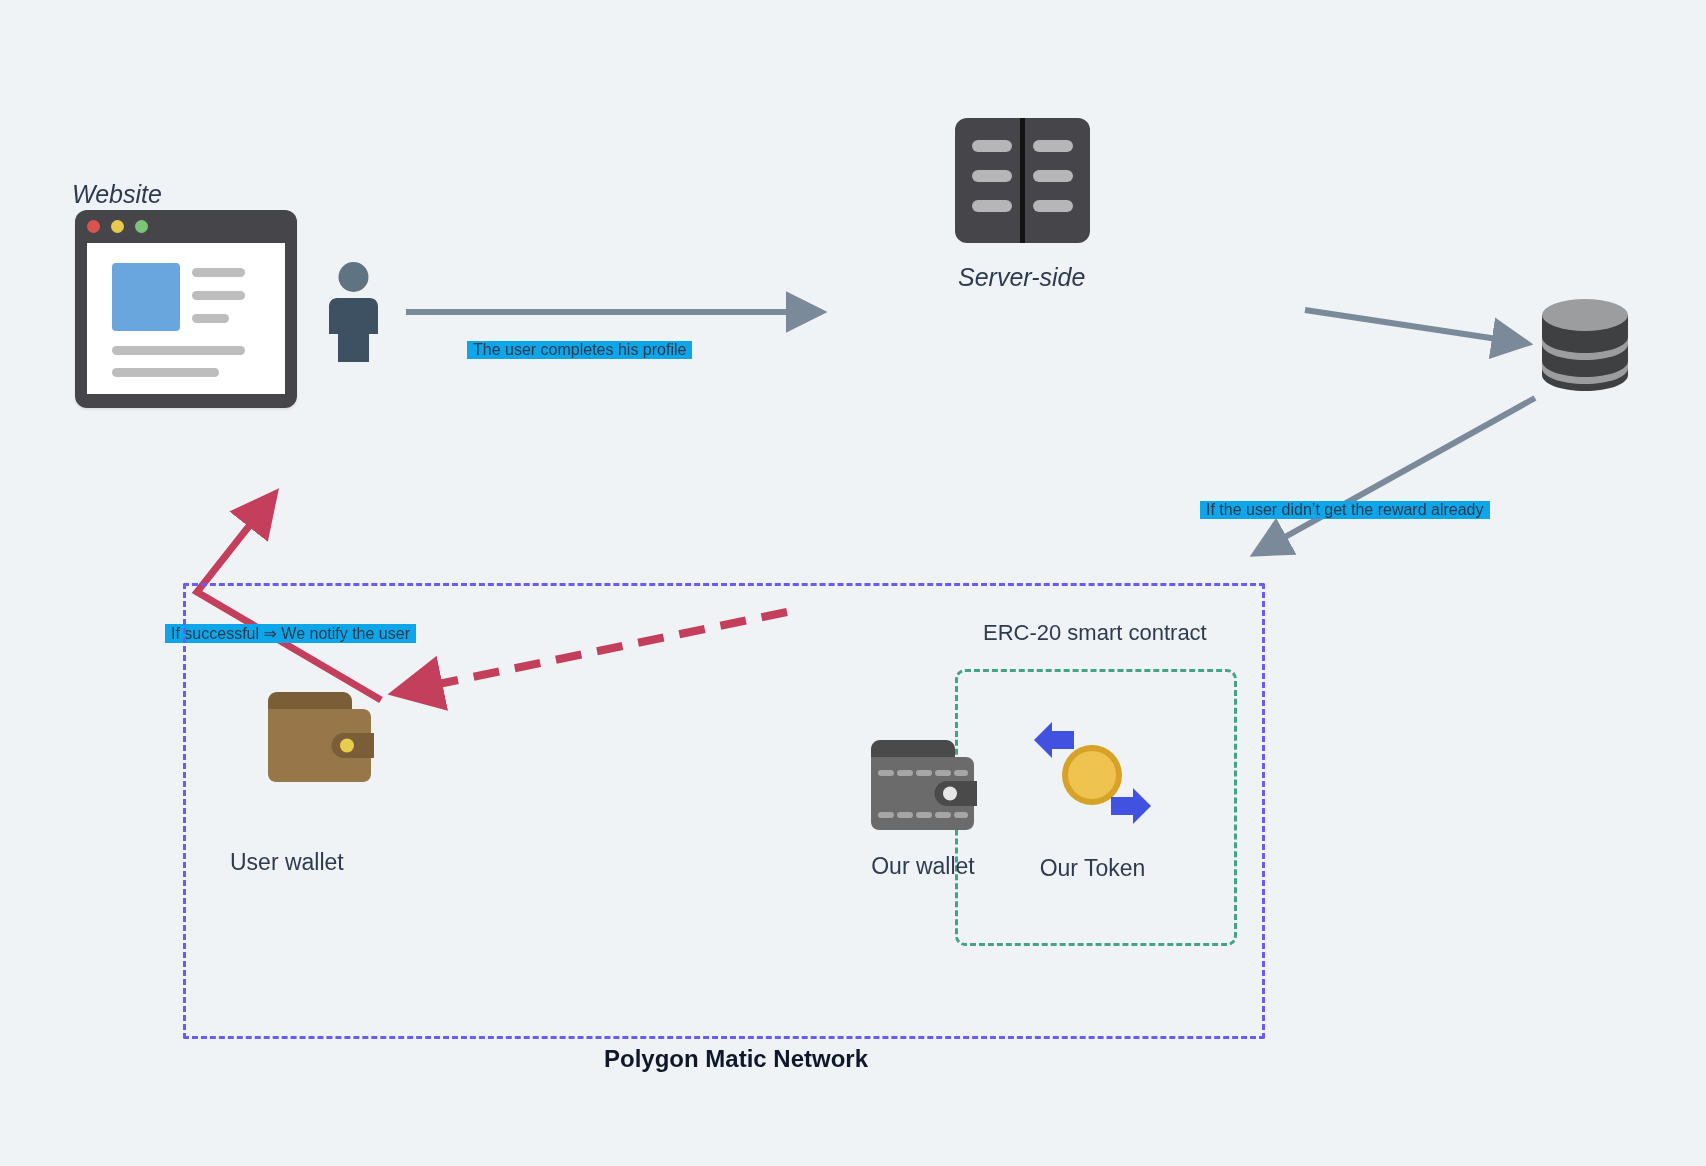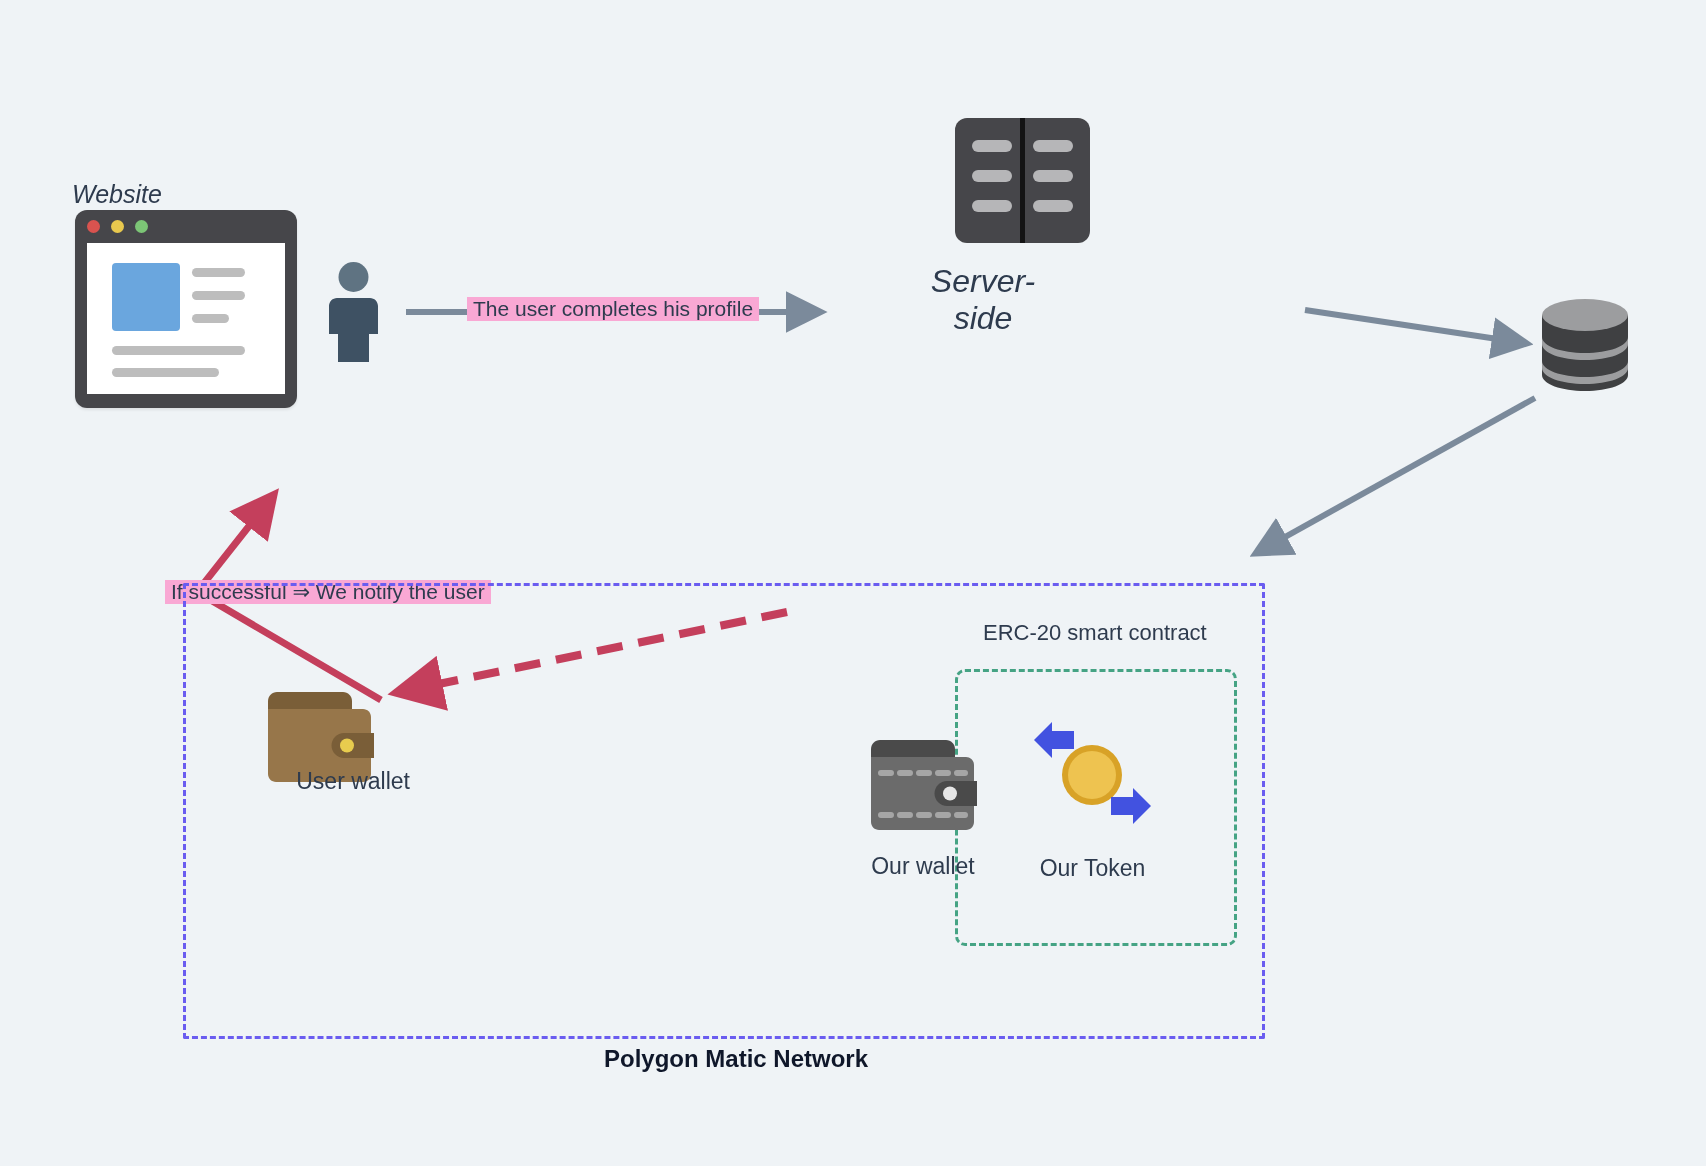--- a/index.html
+++ b/index.html
@@ -39,53 +39,53 @@
   #notify{left:72px;top:432px;display:flex;align-items:center;gap:10px;}
   #tokens-text{color:#cc3f5d;font-weight:bold;font-size:24px;letter-spacing:.2px;}
 
   
   #person{left:327px;top:262px;}
 
   
   #server-icon{left:955px;top:118px;width:135px;height:125px;background:#46464a;border-radius:12px;}
   #server-icon .split{position:absolute;left:50%;top:0;width:5px;height:100%;margin-left:-2.5px;background:#131314;}
   #server-icon .sbar{position:absolute;height:12px;width:40px;border-radius:6px;background:#b6b6b8;}
-  #server-label{left:918px;top:263px;width:130px;text-align:center;font-style:italic;font-size:32px;}
+  #server-label{left:958px;top:263px;width:130px;font-style:italic;font-size:25px;}
 
   
   #server-box{left:826px;top:292px;width:463px;height:100px;background:#fdfdfe;border:1px solid #e2e6ea;
               border-radius:6px;display:flex;align-items:center;justify-content:center;
               box-shadow:0 1px 2px rgba(0,0,0,.05);}
   #server-box span{display:block;width:400px;text-align:center;font-size:22px;line-height:32px;}
 
   
   #database{left:1540px;top:295px;width:90px;height:100px;}
 
   
-  .arrow-label{font-size:21px;color:#2e3b4e;background:#f9a8d4;padding:0 6px;white-space:nowrap;}
+  .arrow-label{font-size:16px;color:#2e3b4e;background:#0ea5e9;padding:0 6px;white-space:nowrap;margin-top:44px;}
   #lbl-profile{left:467px;top:297px;}
   #lbl-reward-already{left:1200px;top:457px;}
   #lbl-if-success{left:165px;top:580px;}
 
   
   #tx-box{left:785px;top:502px;width:462px;height:108px;background:#5b8ad3;border-radius:8px;
           display:flex;align-items:center;justify-content:center;box-shadow:0 1px 3px rgba(0,0,0,.12);}
   #tx-box span{display:block;width:430px;text-align:center;color:#fff;font-size:22px;font-weight:bold;line-height:30px;}
 
   
   #polygon-box{left:183px;top:583px;width:1076px;height:450px;border:3px dashed #6a5cf0;border-radius:2px;}
   #polygon-label{left:604px;top:1045px;color:#0f172a;font-weight:bold;font-size:24px;}
 
   
   #erc20-box{left:955px;top:669px;width:276px;height:271px;border:3px dashed #45a384;border-radius:10px;}
   #erc20-label{left:983px;top:620px;font-size:22px;}
 
   
   #user-wallet{left:262px;top:687px;width:117px;height:99px;}
-  #user-wallet-label{left:230px;top:768px;width:180px;text-align:right;font-size:23px;}
+  #user-wallet-label{left:230px;top:849px;width:180px;text-align:left;font-size:23px;}
   #our-wallet{left:865px;top:735px;width:117px;height:99px;}
   #our-wallet-label{left:833px;top:853px;width:180px;text-align:center;font-size:23px;}
 
   
   #token{left:1030px;top:718px;width:125px;height:115px;}
   #token-label{left:1000px;top:855px;width:185px;text-align:center;font-size:23px;font-weight:normal;}
 </style>
 </head>
 <body>
 
@@ -149,20 +149,21 @@
 
 
   <svg class="abs" id="database" width="90" height="100" viewBox="0 0 90 100">
     <path d="M2 20h86v60c0 9-19.2 16-43 16S2 89 2 80V20z" fill="#3f4042"></path>
     <ellipse cx="45" cy="20" rx="43" ry="16" fill="#9c9d9f"></ellipse>
     <path d="M2 42c0 9 19.2 16 43 16s43-7 43-16v7c0 9-19.2 16-43 16S2 58 2 49v-7z" fill="#9c9d9f"></path>
     <path d="M2 66c0 9 19.2 16 43 16s43-7 43-16v7c0 9-19.2 16-43 16S2 82 2 73v-7z" fill="#9c9d9f"></path>
   </svg>
 
   <div class="abs arrow-label" id="lbl-profile">The user completes his profile</div>
+  <div class="abs arrow-label" id="lbl-reward-already">If the user didn’t get the reward already</div>
   <div class="abs arrow-label" id="lbl-if-success">If successful ⇒ We notify the user</div>
 
   <div class="abs" id="polygon-box"></div>
   <div class="abs" id="polygon-label">Polygon Matic Network</div>
 
   <div class="abs" id="erc20-box"></div>
   <div class="abs" id="erc20-label">ERC-20 smart contract</div>
 
 
   <svg class="abs" id="user-wallet" width="117" height="99" viewBox="0 0 117 99">

